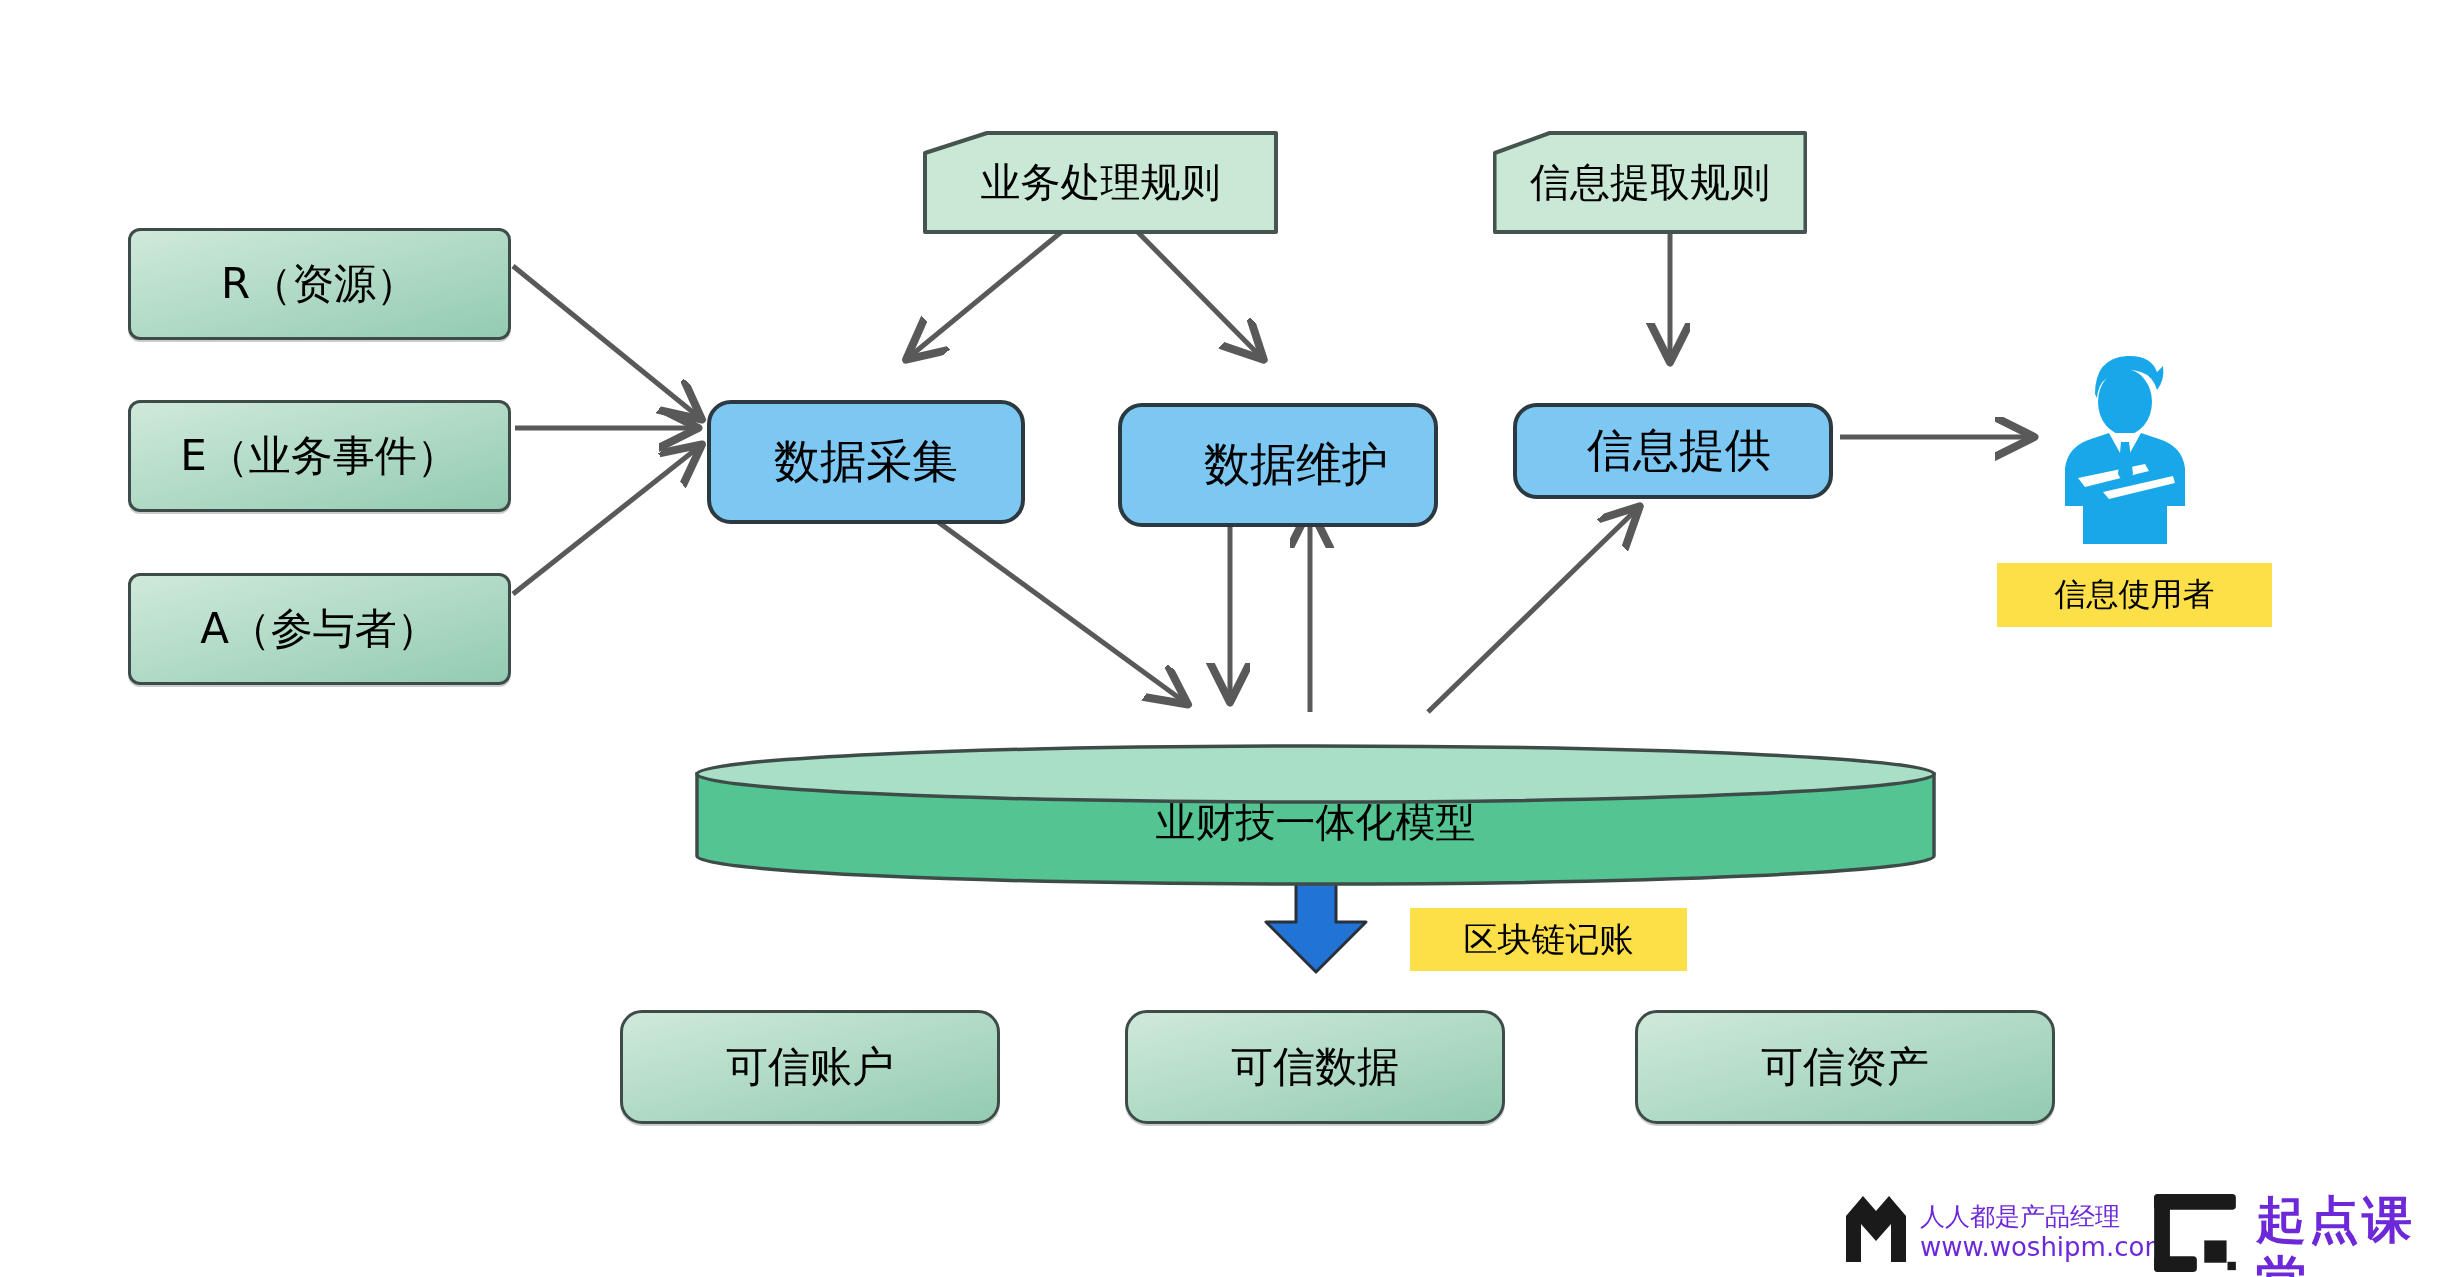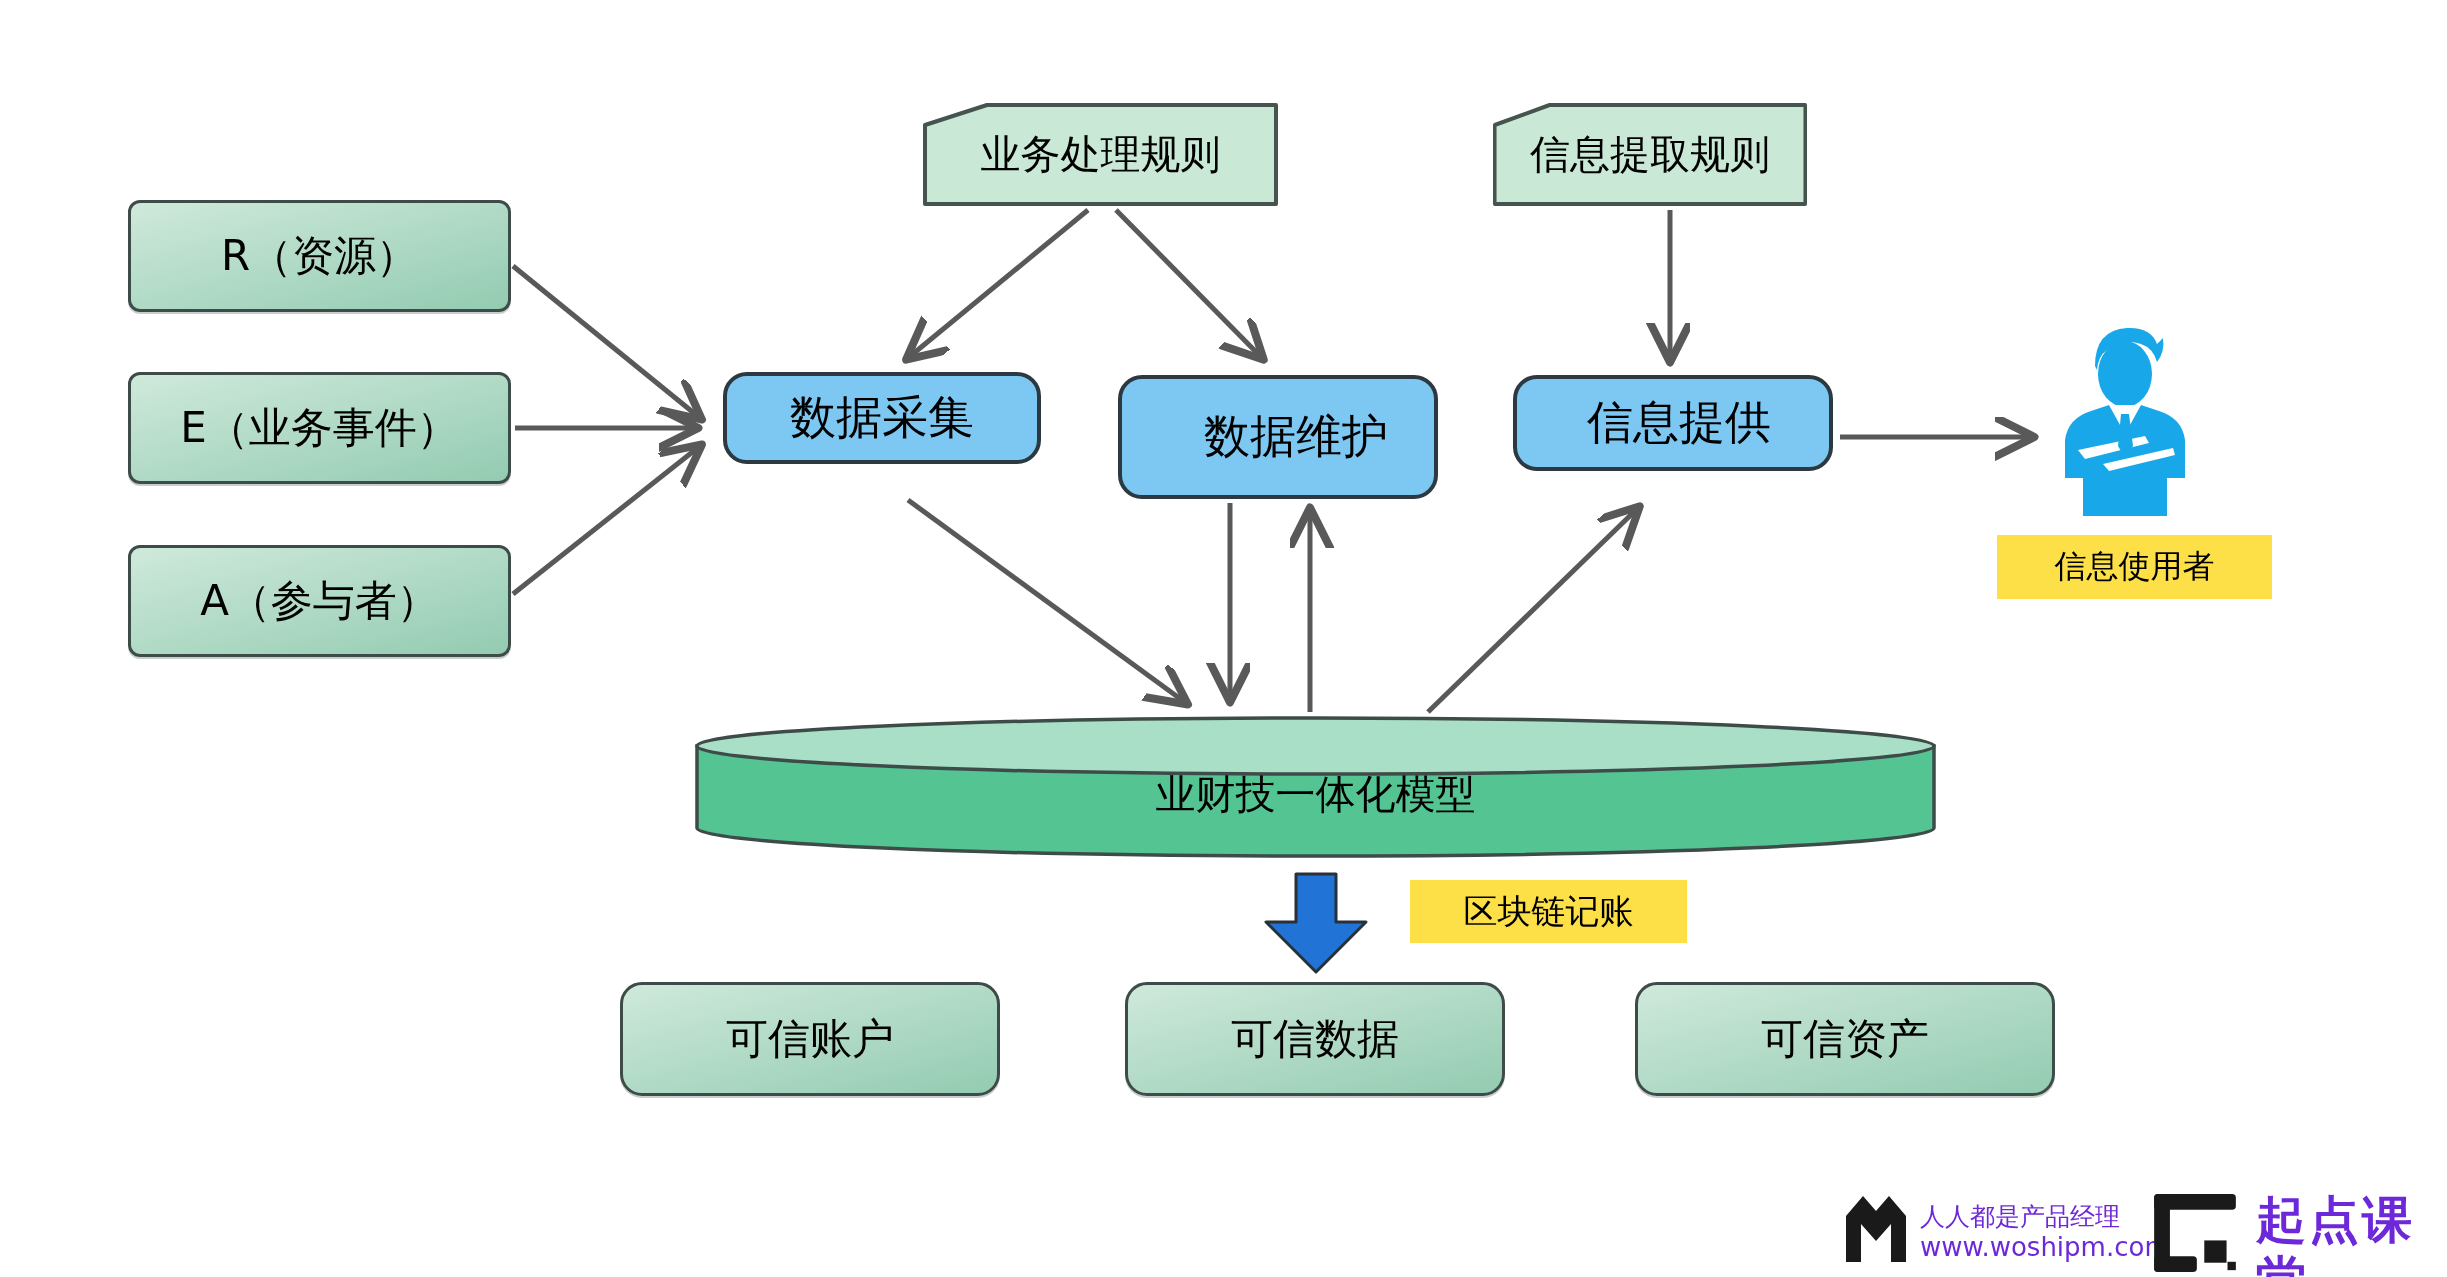--- a/index.html
+++ b/index.html
@@ -1,21 +1,21 @@
 <!DOCTYPE html>
 <html><head>
 <meta charset="utf-8">
 <style>
   html,body{margin:0;padding:0;background:#ffffff;}
   #canvas{
     position:relative;width:2447px;height:1277px;background:#ffffff;overflow:hidden;
     font-family:"DejaVu Sans","Liberation Sans",sans-serif;color:#000;
   }
   .node{position:absolute;display:flex;align-items:center;justify-content:center;
-        box-sizing:border-box;text-align:right;white-space:nowrap;}
+        box-sizing:border-box;text-align:right;white-space:nowrap;margin-top:28px;}
   
   .gbox{
     background:linear-gradient(165deg,#cfe9da 0%,#b4dcc8 45%,#93cbb1 100%);
     border:3px solid #3d4c49;border-radius:12px;font-size:42px;
     box-shadow:0 2px 0 rgba(40,60,55,.25);
   }
   
   .bbox{
     background:#7dc8f2;border:4px solid #2c3940;border-radius:24px;font-size:46px;
   }
@@ -75,21 +75,21 @@
     </svg>
     <span class="shape-label">业务处理规则</span>
   </div>
   <div class="node" style="left:1493px;top:103px;width:314px;height:103px;">
     <svg class="shape-bg" viewBox="0 0 355 103" preserveAspectRatio="none">
       <polygon points="64,2 353,2 353,101 2,101 2,22" fill="#c9e8d6" stroke="#45544f" stroke-width="4" stroke-linejoin="round"></polygon>
     </svg>
     <span class="shape-label">信息提取规则</span>
   </div>
 
-  <div class="node bbox" style="left:723px;top:372px;width:318px;height:92px;">
+  <div class="node bbox" style="left:707px;top:372px;width:318px;height:124px;">
     <span>数据采集</span>
   </div>
   <div class="node bbox" style="left:1118px;top:375px;width:320px;height:124px;padding-left:36px;">
     <span>数据维护</span>
   </div>
   <div class="node bbox" style="left:1513px;top:375px;width:320px;height:96px;padding-left:12px;">
     <span>信息提供</span>
   </div>
 
   <div class="node" style="left:2045px;top:318px;width:160px;height:200px;">

